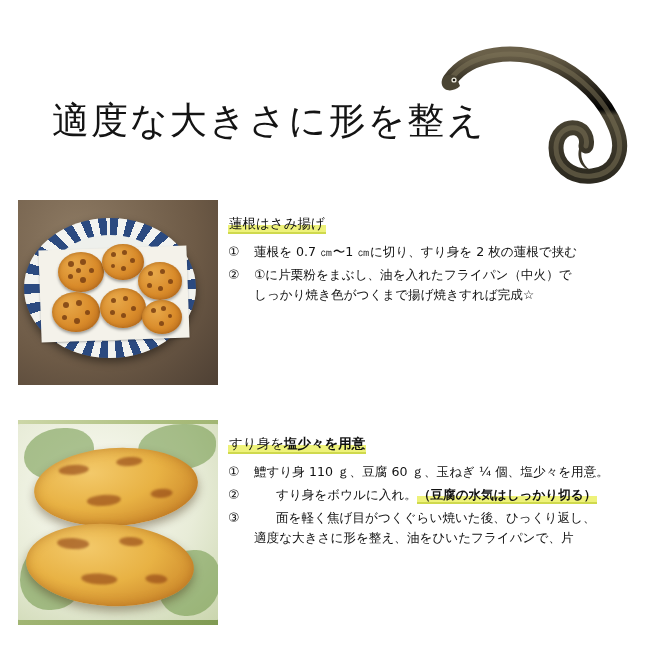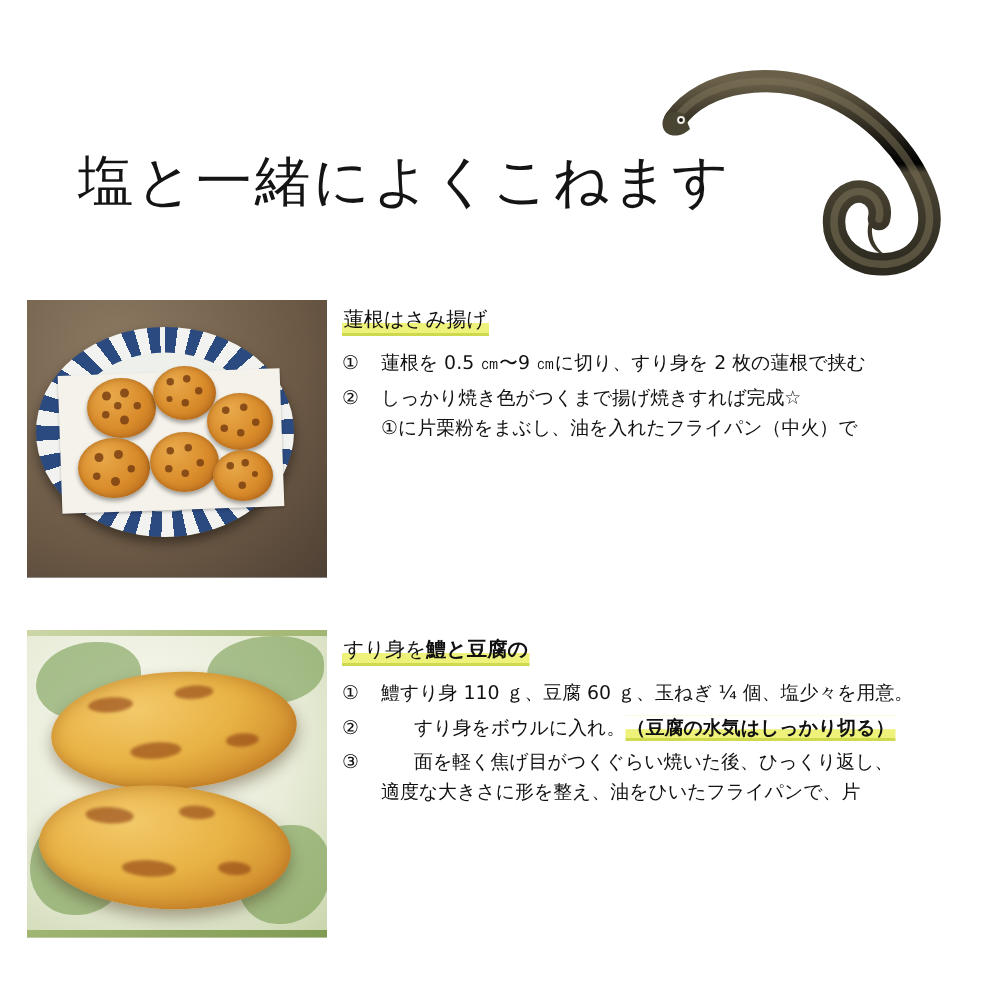--- a/index.html
+++ b/index.html
@@ -73,21 +73,21 @@
   .photo2 {
     top: 0;
     width: 200px;
     height: 205px;
     background: #8d9f6b;
   }
 
   .content {
     position: absolute;
     left: 228px;
-    top: 4px;
+    top: 14px;
     width: 424px;
   }
 
   .sec-heading {
     display: inline-block;
     font-size: 13.5px;
     line-height: 17px;
     padding: 1px 1px 0 1px;
     border-bottom: 2px solid #cfd94d;
     background: linear-gradient(to bottom, rgba(255,255,255,0) 62%, #eef27a 62%, #eef27a 100%);
@@ -197,21 +197,21 @@
     border-radius: 50%;
     filter: blur(1px);
   }
 </style>
 </head>
 <body>
 
 <div class="page">
 
   <div class="title-area">
-    <div class="title-text">塩と一緒によくこねます</div>
+    <div class="title-text">適度な大きさに形を整え</div>
 
     <svg class="eel" viewBox="0 0 215 160" xmlns="http://www.w3.org/2000/svg">
       <defs>
         <linearGradient id="eelg" x1="0" y1="0" x2="0" y2="1">
           <stop offset="0%" stop-color="#6a6049"></stop>
           <stop offset="45%" stop-color="#4d4staff"></stop>
           <stop offset="50%" stop-color="#4a4433"></stop>
           <stop offset="100%" stop-color="#2d2a20"></stop>
         </linearGradient>
       </defs>
@@ -275,26 +275,26 @@
       </div>
     </div>
 
     <div class="content">
       <div class="sec-heading">
         <span>蓮根はさみ揚げ</span>
       </div>
       <ol class="steps">
         <li>
           <span class="num">①</span>
-          <span class="line">蓮根を 0.5 ㎝〜9 ㎝に切り、すり身を 2 枚の蓮根で挟む</span>
+          <span class="line">蓮根を 0.7 ㎝〜1 ㎝に切り、すり身を 2 枚の蓮根で挟む</span>
         </li>
         <li>
           <span class="num">②</span>
+          <span class="line">①に片栗粉をまぶし、油を入れたフライパン（中火）で</span>
           <span class="line">しっかり焼き色がつくまで揚げ焼きすれば完成☆</span>
-          <span class="line">①に片栗粉をまぶし、油を入れたフライパン（中火）で</span>
         </li>
       </ol>
     </div>
   </div>
 
   <div class="section sec2">
     <div class="photo photo2">
       <div class="p2-bg"></div>
       <div class="p2-plate"></div>
       <div class="p2-leaf" style="left:6px; top:8px; width:70px; height:52px;"></div>
@@ -311,21 +311,21 @@
       <div class="patty" style="left:8px; top:104px; width:168px; height:82px; transform: rotate(3deg);">
         <span class="char" style="left:30px;top:16px;width:32px;height:11px;"></span>
         <span class="char" style="left:92px;top:12px;width:24px;height:9px;"></span>
         <span class="char" style="left:56px;top:50px;width:36px;height:11px;"></span>
         <span class="char" style="left:120px;top:48px;width:22px;height:9px;"></span>
       </div>
     </div>
 
     <div class="content">
       <div class="sec-heading">
-        <span>すり身を</span><span class="bold-part">鱧と豆腐の</span>
+        <span>すり身を</span><span class="bold-part">塩少々を用意</span>
       </div>
       <ol class="steps">
         <li>
           <span class="num">①</span>
           <span class="line">鱧すり身 110 ｇ、豆腐 60 ｇ、玉ねぎ ¼ 個、塩少々を用意。</span>
         </li>
         <li>
           <span class="num">②</span>
           <span class="line indent"><span>すり身をボウルに入れ。</span><span class="hl-bold">（豆腐の水気はしっかり切る）</span></span>
         </li>

